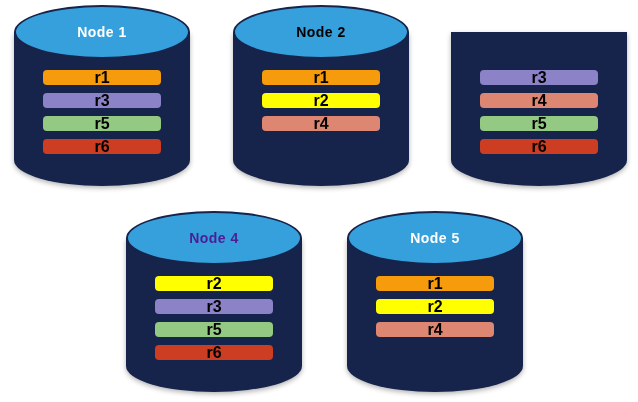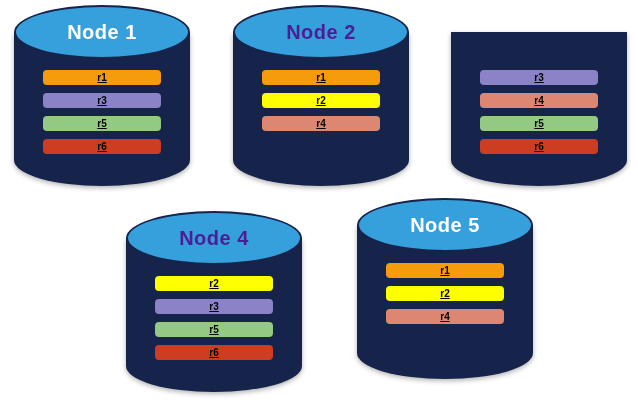--- a/index.html
+++ b/index.html
@@ -50,21 +50,21 @@
     border: 2px solid #16244B;
     box-sizing: border-box;
     display: flex;
     align-items: center;
     justify-content: center;
   }
 
   .node-title {
     color: #ffffff;
     font-weight: bold;
-    font-size: 20px;
+    font-size: 14px;
     letter-spacing: 0.5px;
     line-height: 1;
     user-select: none;
     white-space: nowrap;
   }
 
   .records {
     position: absolute;
     left: 0;
     width: 176px;
@@ -79,26 +79,25 @@
     border-radius: 4px;
     margin-bottom: 8px;
     display: flex;
     align-items: center;
     justify-content: center;
     box-sizing: border-box;
   }
   .record-bar:last-child { margin-bottom: 0; }
 
   .record-label {
-    font-size: 10px;
+    font-size: 16px;
     font-weight: bold;
     color: #000000;
     line-height: 1;
     user-select: none;
-    text-decoration: underline;
   }
 </style>
 </head>
 <body style="background: rgb(255, 255, 255);">
 
 <div id="diagram">
     <div class="node" style="left: 14px; top: 5px; height: 181px;">
       <div class="cyl-body" style="top: 27px; height: 154px; background: rgb(22, 36, 75);"></div>
       <div class="cyl-top" style="background: rgb(53, 160, 219); border-color: rgb(22, 36, 75);">
         <div class="node-title" style="color: rgb(255, 255, 255);">Node  1</div>
@@ -114,21 +113,21 @@
           <span class="record-label" style="color: rgb(0, 0, 0);">r5</span>
         </div>
         <div class="record-bar" style="background: rgb(204, 61, 34);">
           <span class="record-label" style="color: rgb(0, 0, 0);">r6</span>
         </div>
       </div>
     </div>
     <div class="node" style="left: 233px; top: 5px; height: 181px;">
       <div class="cyl-body" style="top: 27px; height: 154px; background: rgb(22, 36, 75);"></div>
       <div class="cyl-top" style="background: rgb(53, 160, 219); border-color: rgb(22, 36, 75);">
-        <div class="node-title" style="color: #4c1d95; text-align: right;">Node  2</div>
+        <div class="node-title" style="color: #000000; text-align: right;">Node  2</div>
       </div>
       <div class="records" style="top: 65px;">
         <div class="record-bar" style="background: rgb(245, 155, 12);">
           <span class="record-label" style="color: rgb(0, 0, 0);">r1</span>
         </div>
         <div class="record-bar" style="background: rgb(255, 255, 0);">
           <span class="record-label" style="color: rgb(0, 0, 0);">r2</span>
         </div>
         <div class="record-bar" style="background: rgb(221, 134, 114);">
           <span class="record-label" style="color: rgb(0, 0, 0);">r4</span>
@@ -165,21 +164,21 @@
           <span class="record-label" style="color: rgb(0, 0, 0);">r3</span>
         </div>
         <div class="record-bar" style="background: rgb(147, 201, 130);">
           <span class="record-label" style="color: rgb(0, 0, 0);">r5</span>
         </div>
         <div class="record-bar" style="background: rgb(204, 61, 34);">
           <span class="record-label" style="color: rgb(0, 0, 0);">r6</span>
         </div>
       </div>
     </div>
-    <div class="node" style="left: 347px; top: 198px; height: 181px; margin-left: 10px;">
+    <div class="node" style="left: 347px; top: 211px; height: 181px;">
       <div class="cyl-body" style="top: 27px; height: 154px; background: rgb(22, 36, 75);"></div>
       <div class="cyl-top" style="background: rgb(53, 160, 219); border-color: rgb(22, 36, 75);">
         <div class="node-title" style="color: rgb(255, 255, 255);">Node  5</div>
       </div>
       <div class="records" style="top: 65px;">
         <div class="record-bar" style="background: rgb(245, 155, 12);">
           <span class="record-label" style="color: rgb(0, 0, 0);">r1</span>
         </div>
         <div class="record-bar" style="background: rgb(255, 255, 0);">
           <span class="record-label" style="color: rgb(0, 0, 0);">r2</span>

